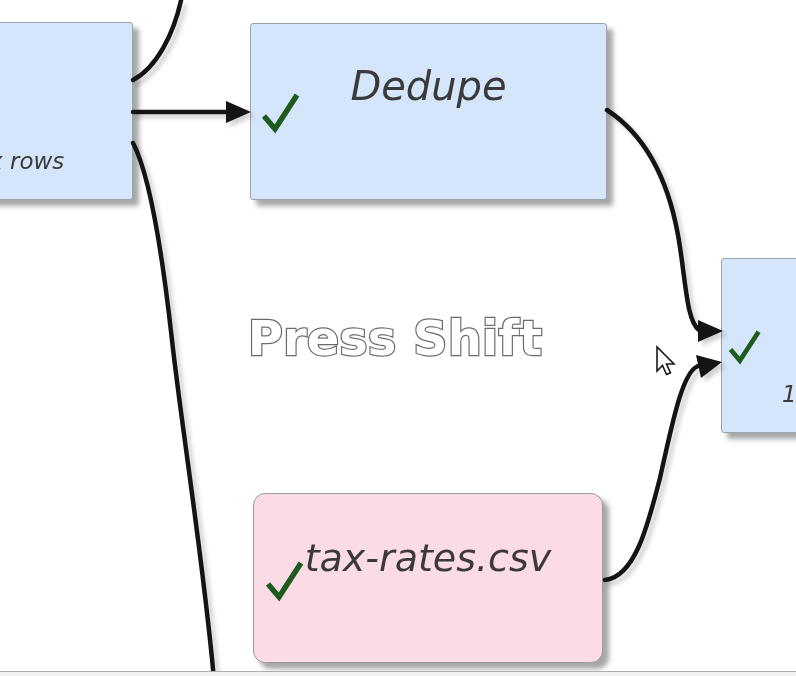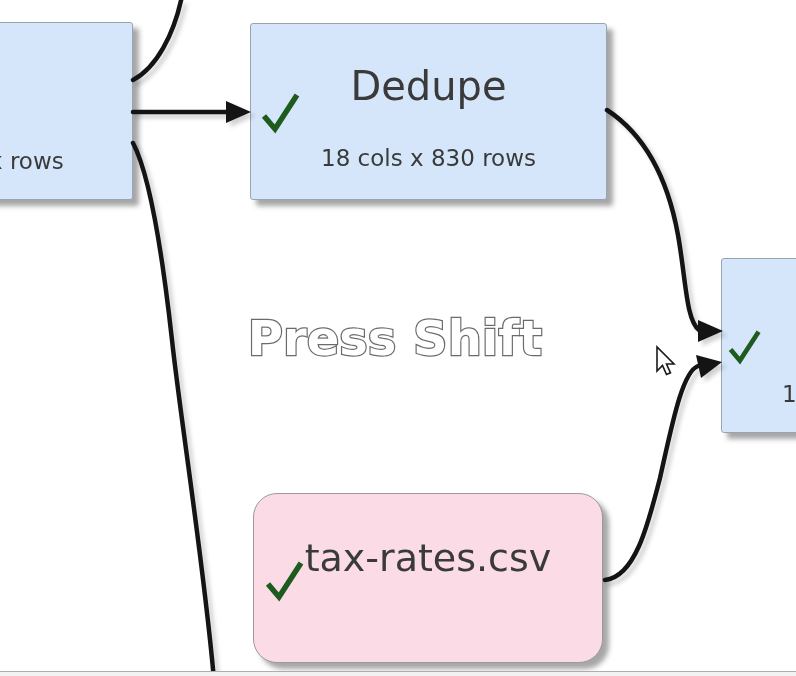--- a/index.html
+++ b/index.html
@@ -21,25 +21,26 @@
     position:relative;width:796px;height:676px;background:var(--canvas-bg);
     overflow:hidden;
   }
   .node{
     position:absolute;box-sizing:border-box;
     background:var(--node-blue);
     border:1px solid var(--node-border-blue);
     border-radius:3px;
     box-shadow:6px 6px 5px rgba(60,60,60,0.45);
     color:var(--node-text);
+    font-style:italic;
   }
   .node.pink{
     background:var(--node-pink);
     border-color:var(--node-border-pink);
-    border-radius:24px;
+    border-radius:12px;
   }
   .node-title{
     position:absolute;left:0;right:0;top:40px;
     text-align:center;font-size:40px;line-height:44px;color:var(--node-text);
     white-space:nowrap;
   }
   .node-subtitle{
     position:absolute;left:0;right:0;top:120px;
     text-align:center;font-size:23px;line-height:28px;color:var(--node-text);
     white-space:nowrap;
@@ -70,21 +71,20 @@
     <span class="frag" style="left:145px;top:124px;">x rows</span>
   </div>
 
   <div class="node" style="left:250px;top:23px;width:357px;height:177px;">
     <span class="check" style="left:10px;top:66px;">
       <svg width="40" height="46" viewBox="0 0 40 46">
         <polyline points="3,26 14,39 36,5" fill="none" stroke="var(--check-green)" stroke-width="5.5" stroke-linecap="butt"></polyline>
       </svg>
     </span>
     <div class="node-title">Dedupe</div>
-    <div class="node-subtitle">18 cols x 830 rows</div>
   </div>
 
   <div class="node" style="left:721px;top:258px;width:280px;height:175px;">
     <span class="check" style="left:6px;top:66px;">
       <svg width="34" height="44" viewBox="0 0 40 46">
         <polyline points="3,26 14,39 36,5" fill="none" stroke="var(--check-green)" stroke-width="5.5" stroke-linecap="butt"></polyline>
       </svg>
     </span>
     <span class="frag" style="left:60px;top:121px;">1</span>
   </div>

